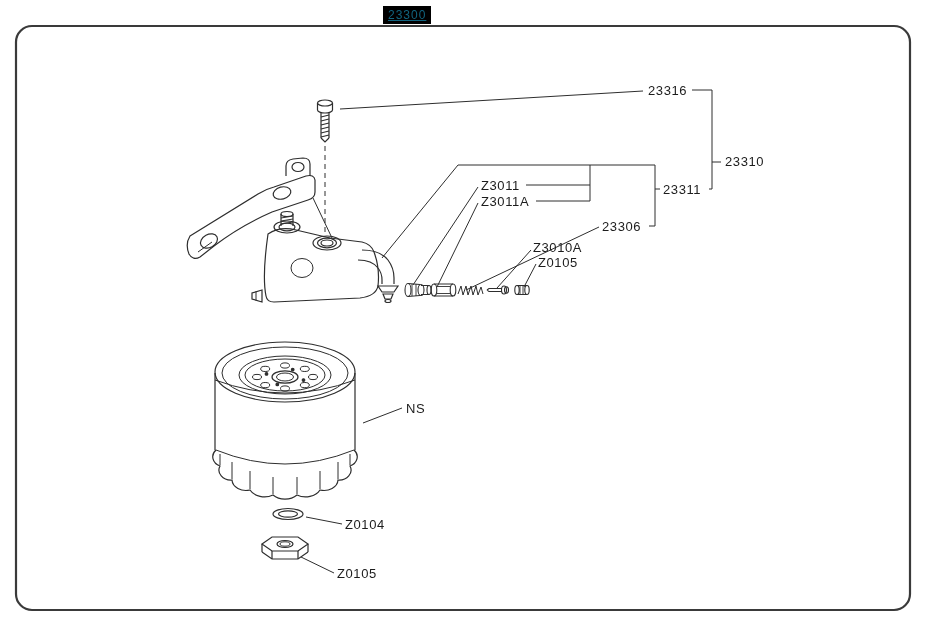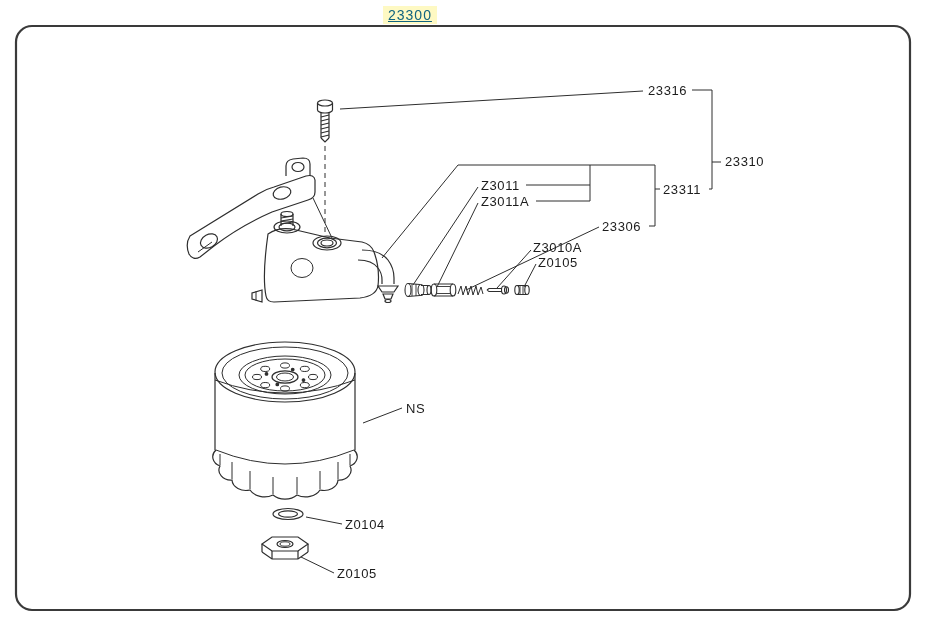--- a/index.html
+++ b/index.html
@@ -1,20 +1,20 @@
 <!DOCTYPE html>
 <html><head>
 <meta charset="utf-8">
 <style>
   html,body{margin:0;padding:0;background:#ffffff;}
   .stage{position:relative;width:927px;height:636px;background:#ffffff;
          font-family:"Liberation Sans",sans-serif;overflow:hidden;}
   .stage svg{position:absolute;left:0;top:0;}
   .title-chip{position:absolute;left:383px;top:6px;z-index:2;
-              background:#fef9c3;color:#11647f;font-size:14px;line-height:16px;
+              background:#000000;color:#11647f;font-size:12px;line-height:16px;
               padding:1px 5px;letter-spacing:1px;text-decoration:underline;cursor:pointer;}
   svg text{font-family:"Liberation Sans",sans-serif;font-size:13px;fill:#1c1c1c;letter-spacing:.6px;}
 </style>
 </head>
 <body>
 
 <div class="stage">
 
   <div class="title-chip">23300</div>
 

